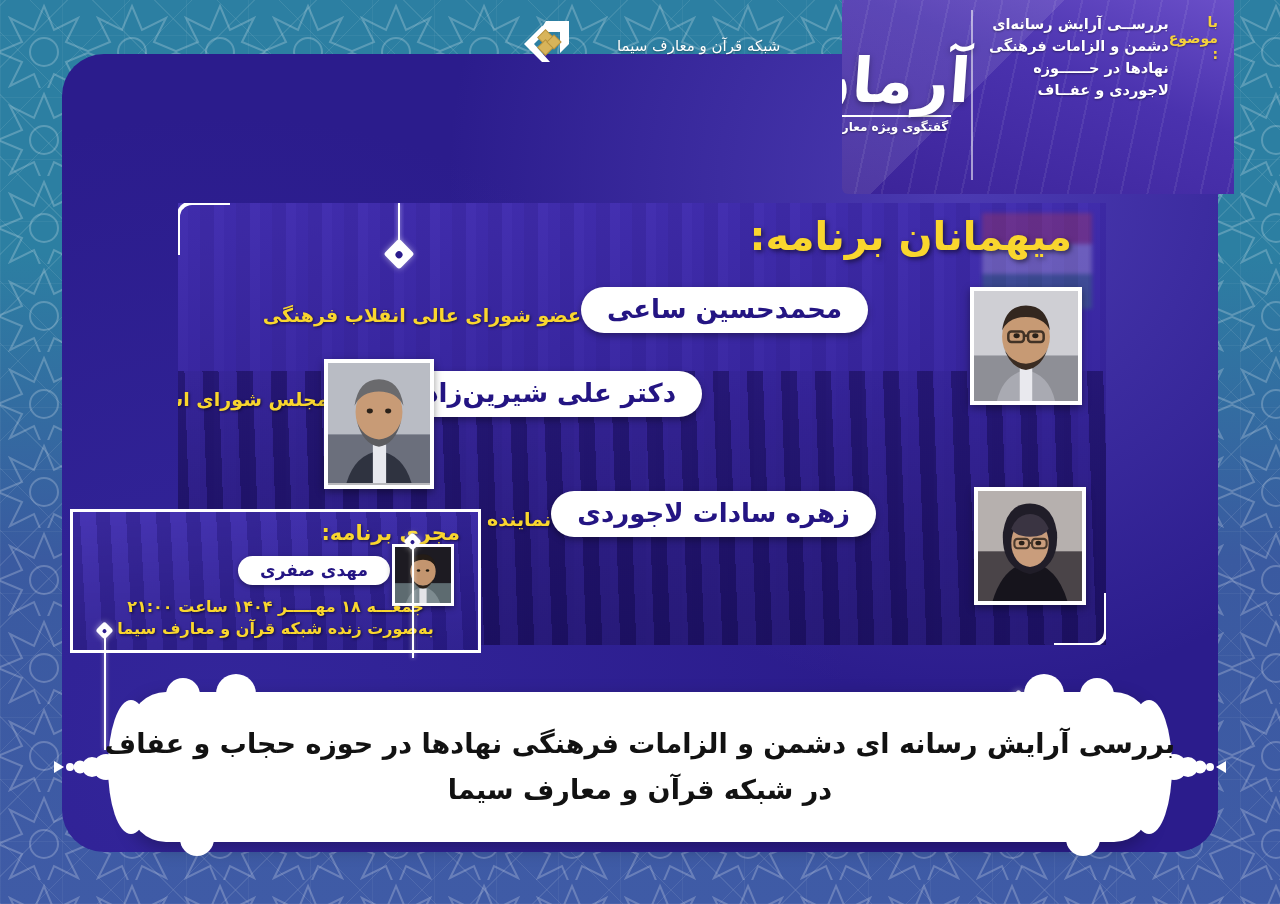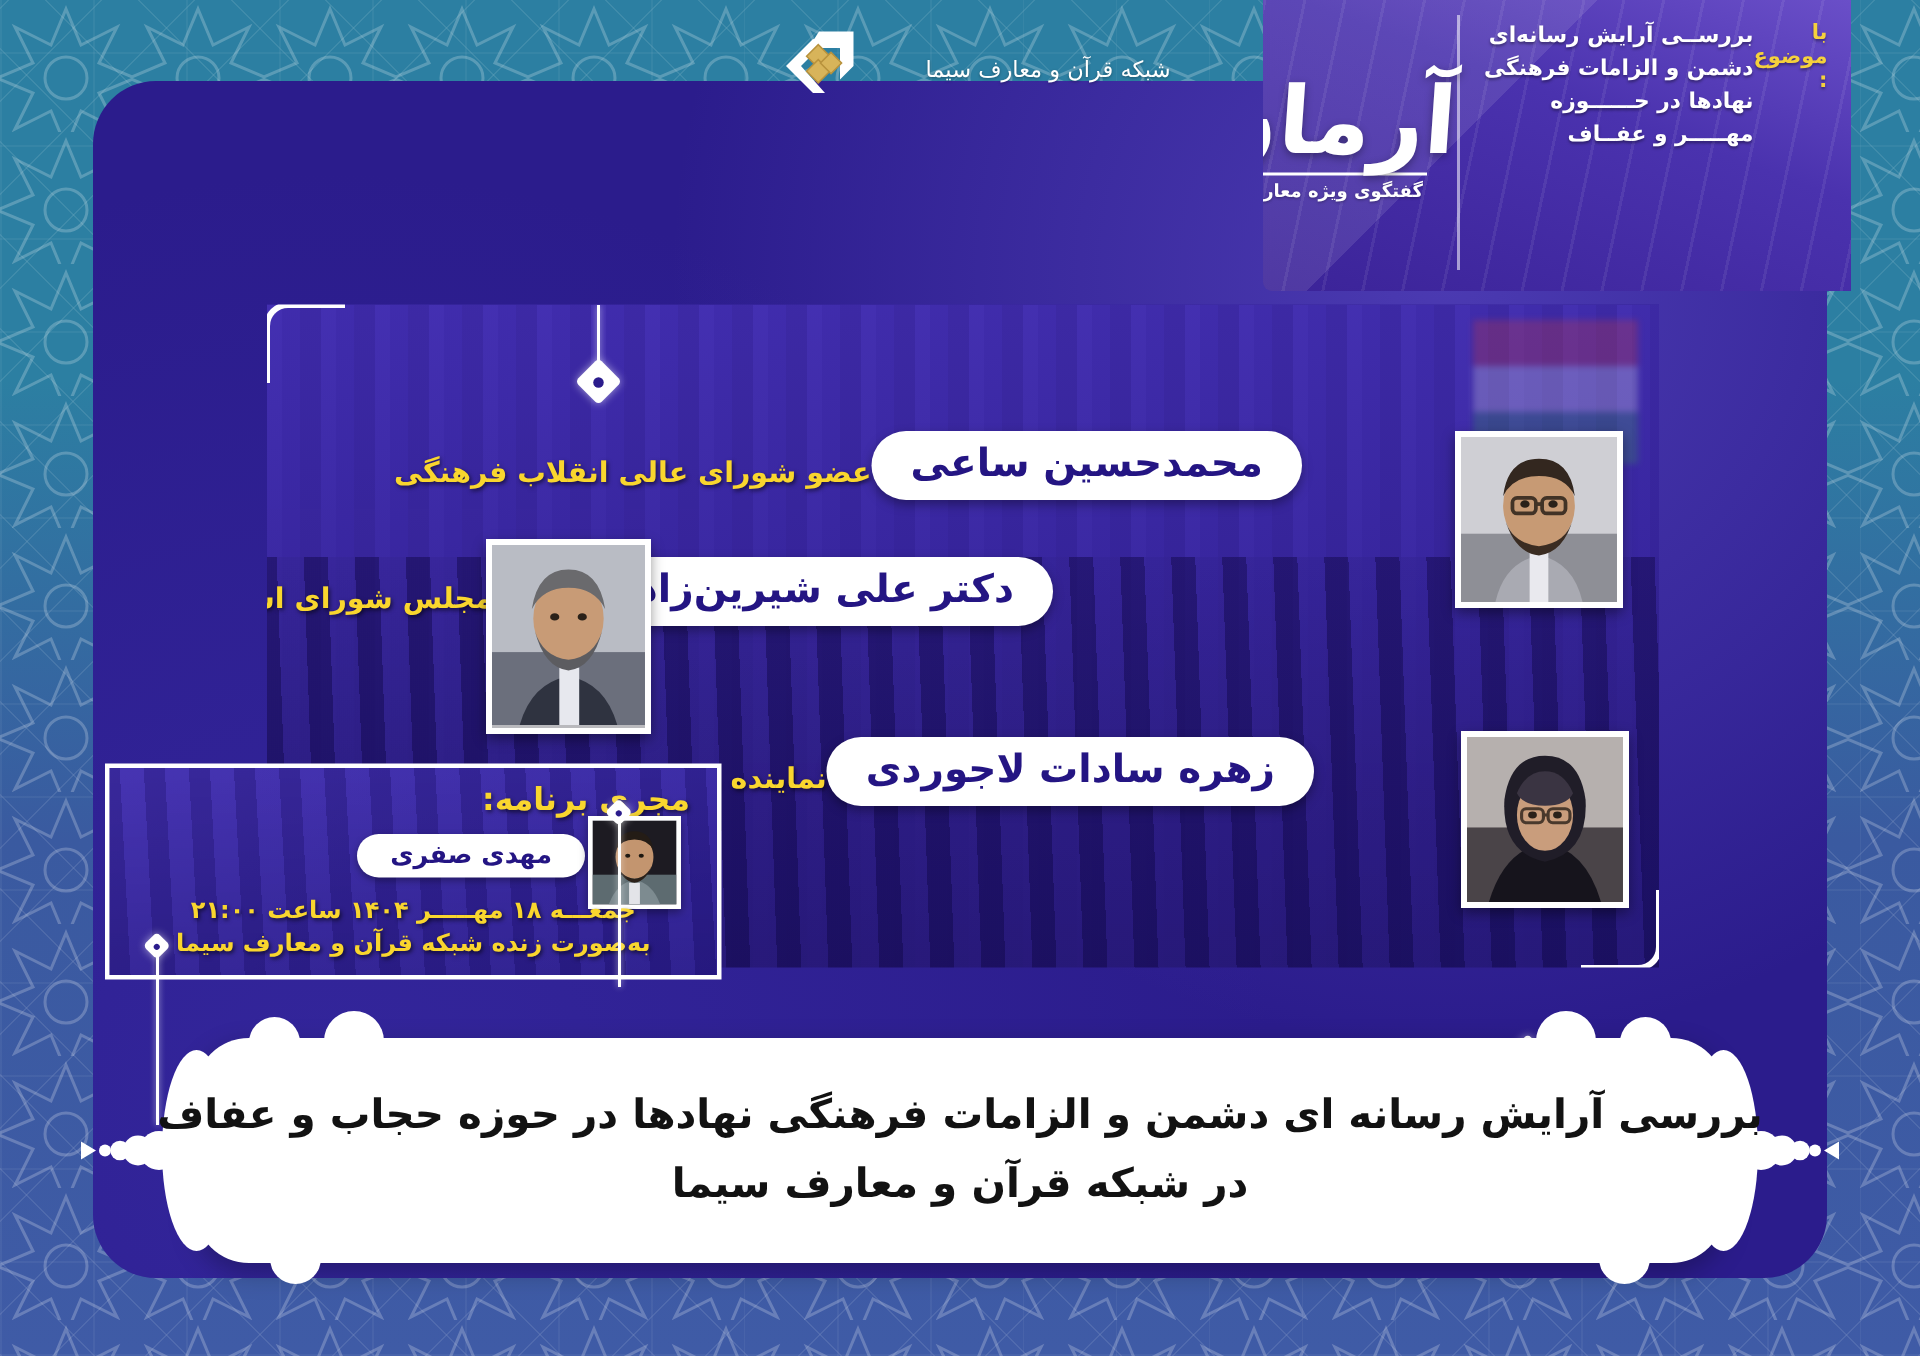--- a/index.html
+++ b/index.html
@@ -307,40 +307,41 @@
   </div>
 </div>
 
 <div class="brandbox">
   <div class="brand-topic">
     <div class="brand-topic-label">با موضوع :</div>
     <div class="brand-topic-lines">
       <div class="brand-topic-line">بررســی آرایش رسانه‌ای</div>
       <div class="brand-topic-line">دشمن و الزامات فرهنگی</div>
       <div class="brand-topic-line">نهادها در حــــــوزه</div>
-      <div class="brand-topic-line">مهـــــر و عفــاف</div>
+      <div class="brand-topic-line">لاجوردی و عفــاف</div>
     </div>
   </div>
   <div class="brand-divider"></div>
   <div class="brand-logo">
     <div class="brand-logo-name">آرمان</div>
     <div class="brand-logo-rule"></div>
     <div class="brand-logo-sub">گفتگوی ویژه معارفی</div>
   </div>
 </div>
 
 <div class="guests">
   <div class="guests-photo"></div>
   <div class="guests-flags"></div>
   <div class="corner-bracket cb-tl"></div>
   <div class="corner-bracket cb-br"></div>
 
   <div class="connector" style="right:706px; top:0px; height:48px;"></div>
   <div class="diamond" style="right:696px; top:40px;"></div>
 
+  <div class="guests-title">میهمانان برنامه:</div>
 
   <div class="person p1">
     <div class="person-namepill">محمدحسین ساعی</div>
     <div class="person-role">عضو شورای عالی انقلاب فرهنگی</div>
   </div>
   <div class="person-photo ph1">
     <svg class="face" viewBox="0 0 100 106" preserveAspectRatio="none">
       <rect width="100" height="106" fill="#cfcfd4"></rect>
       <rect y="62" width="100" height="44" fill="#8e8f96"></rect>
       <path d="M22 106 q6-26 28-30 q22 4 28 30z" fill="#a9aab2"></path>

